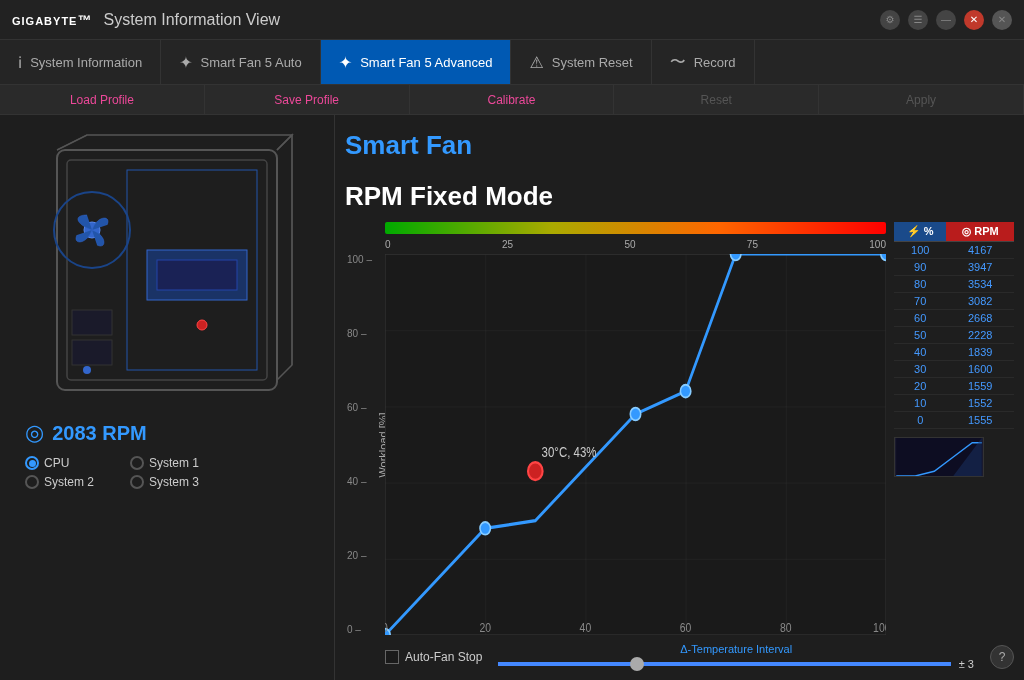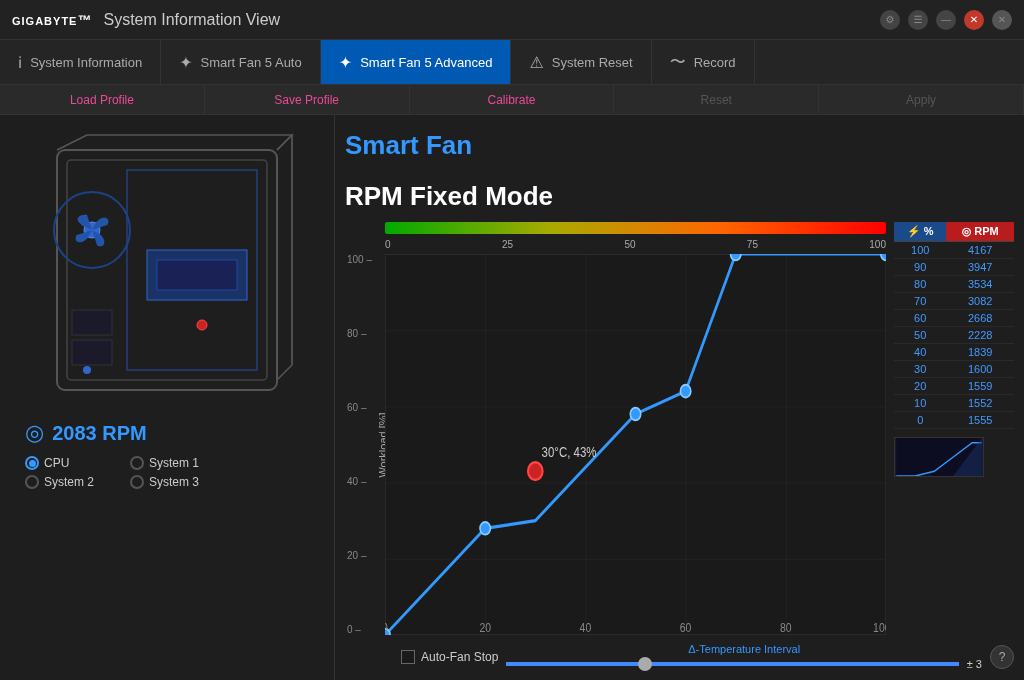--- a/index.html
+++ b/index.html
@@ -277,22 +277,22 @@
       text-align: center;
       padding: 2px 5px;
       border-bottom: 1px solid #2a2a2a;
     }
 
     
     #bottom-controls {
       display: flex;
       align-items: center;
       margin-top: 8px;
-      margin-left: 56px;
-      gap: 8px;
+      margin-left: 40px;
+      gap: 16px;
     }
     .auto-fan-stop {
       display: flex;
       align-items: center;
       gap: 6px;
     }
     .checkbox-box {
       width: 14px; height: 14px;
       border: 1px solid #666;
       background: #1a1a1a;

